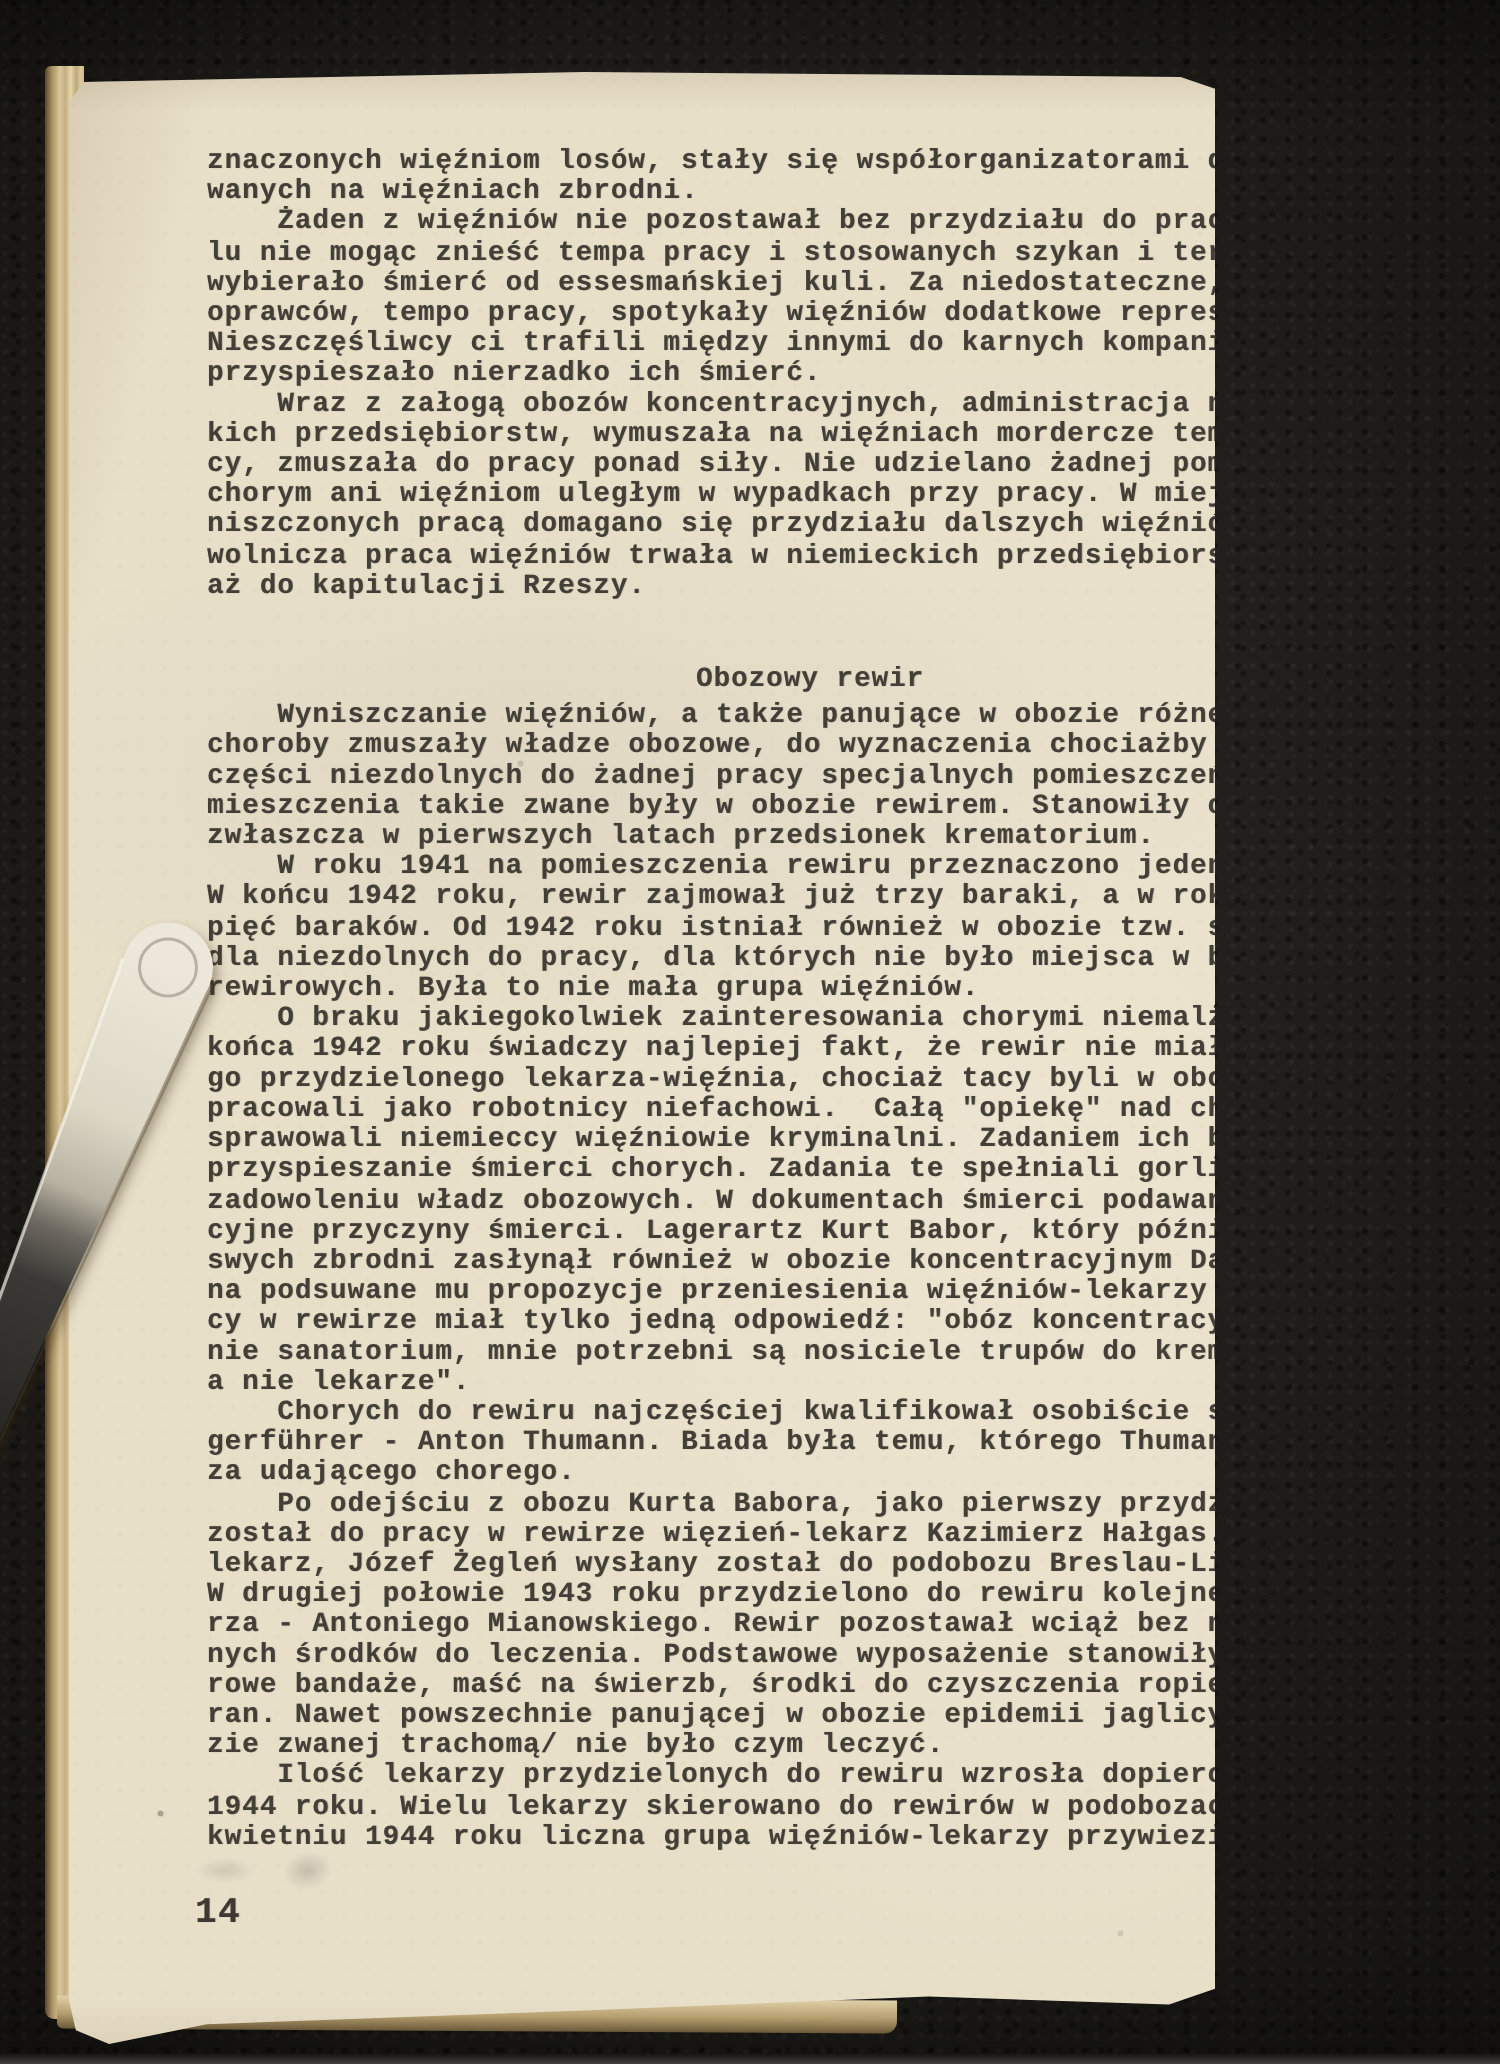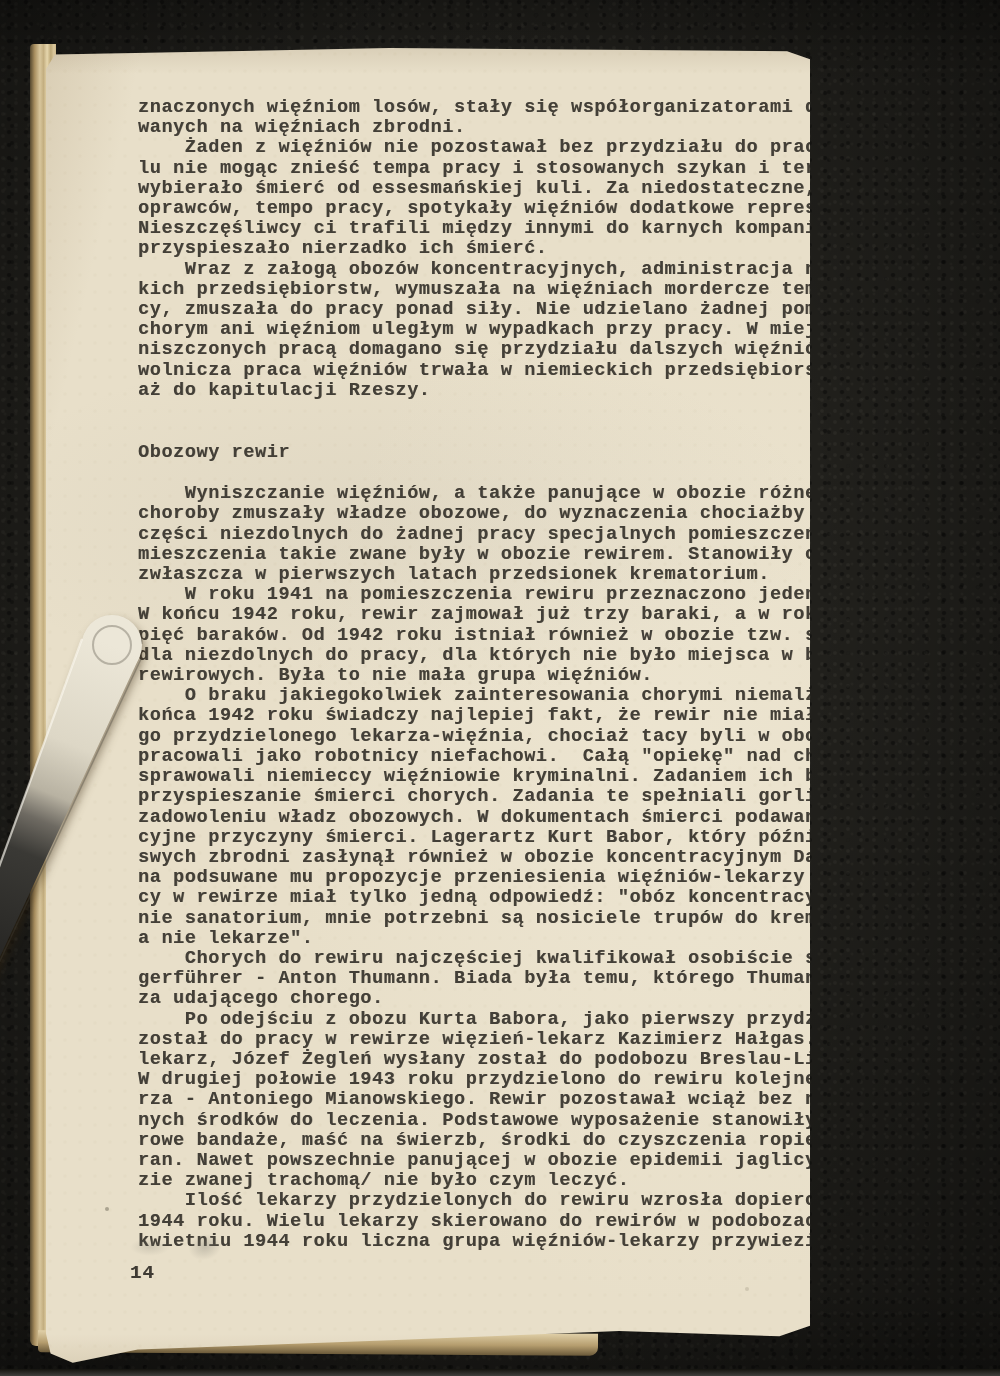--- a/index.html
+++ b/index.html
@@ -64,24 +64,24 @@
       linear-gradient(to right, rgba(0,0,0,0) 938px, rgba(150,130,95,.10) 946px, rgba(150,130,95,.18) 954px);
   }
   
   .text-block{
     position:absolute;left:92px;top:50px;width:804px;
     font-size:18.5px;line-height:20.2px;font-weight:700;
     letter-spacing:.6px;color:#433f37;
     text-shadow:.4px .3px .6px rgba(64,60,52,.5);
   }
   .para{white-space:pre;}
-  .heading{white-space:pre;margin:42px 0 21px 0;}
+  .heading{white-space:pre;text-align:center;margin:42px 0 4px 0;}
   .pagenum{
     position:absolute;left:84px;top:1214px;
-    font-size:19px;font-weight:700;letter-spacing:1px;color:#3e3a33;
+    font-size:24px;font-weight:700;letter-spacing:1px;color:#3e3a33;
     text-shadow:.4px .3px .6px rgba(64,60,52,.5);
   }
   .smudge{
     position:absolute;left:142px;top:1186px;width:34px;height:26px;
     background:radial-gradient(ellipse at 50% 50%, rgba(130,128,118,.35), rgba(130,128,118,0) 70%);
     transform:rotate(-15deg);
   }
   .smudge2{
     position:absolute;left:84px;top:1190px;width:40px;height:18px;
     background:radial-gradient(ellipse at 50% 50%, rgba(120,118,108,.22), rgba(120,118,108,0) 70%);

